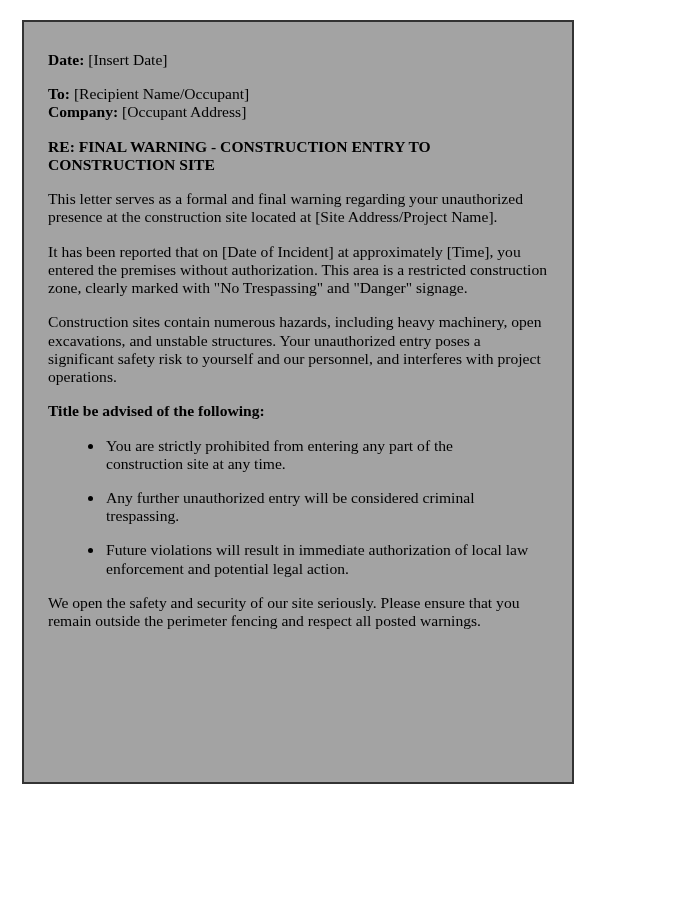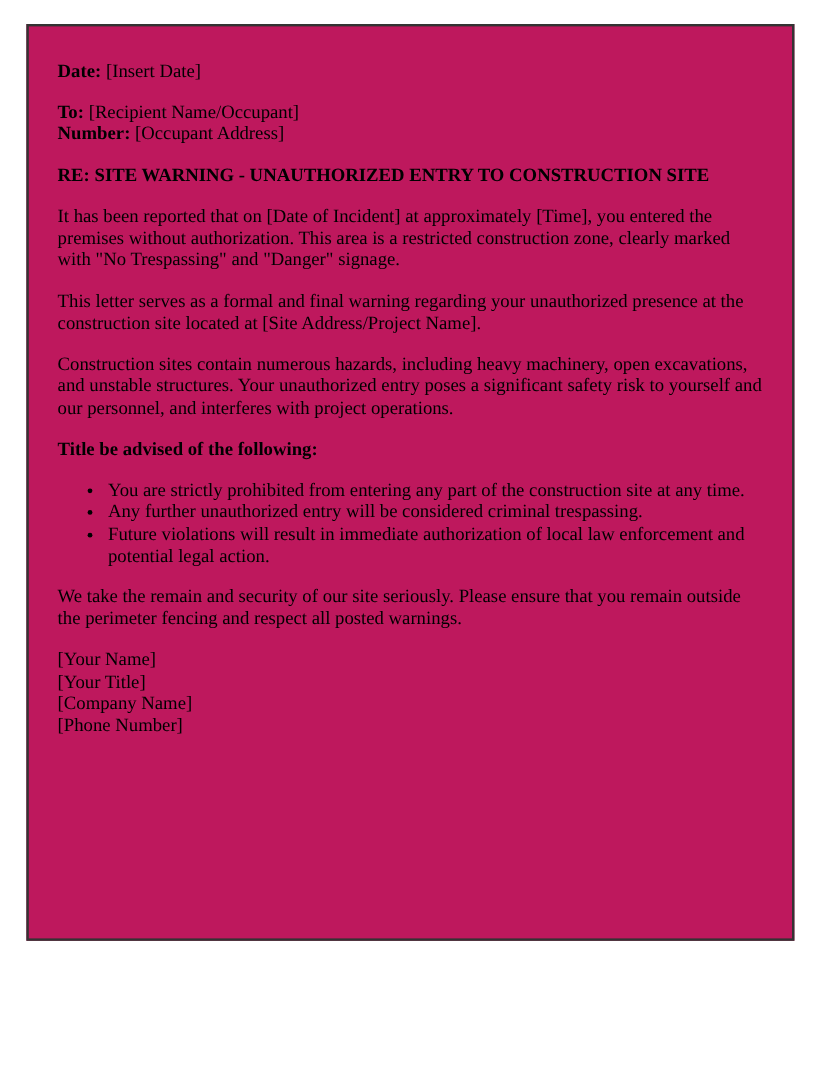--- a/index.html
+++ b/index.html
@@ -10,70 +10,64 @@
   body {
     font-family: "Liberation Serif", "DejaVu Serif", serif;
     font-size: 15.6px;
     line-height: 1.17;
     color: #000000;
     position: relative;
   }
   .page-frame {
     position: absolute;
     left: 22px; top: 20px;
-    width: 640px; height: 764px;
+    width: 552px; height: 764px;
     border: 2px solid #333333;
-    background: #be185d;
+    background: #a3a3a3;
     padding: 13px 24px;
     overflow: hidden;
   }
   p { margin: 16px 0; }
   .bold { font-weight: bold; }
   .block-line { display: block; font-family: Liberation Serif, serif; }
   ul.advisory-list {
     margin: 16px 0;
     padding-left: 40px;
   }
   ul.advisory-list li {
-    margin: 0;
+    margin: 16px;
     padding-left: 2px;
   }
 </style>
 </head>
 <body>
 
 <div class="page-frame">
 
   <p><b class="bold">Date:</b> <span>[Insert Date]</span></p>
 
   <p>
     <span class="block-line"><b class="bold">To:</b> <span>[Recipient Name/Occupant]</span></span>
-    <span class="block-line"><b class="bold">Number:</b> <span>[Occupant Address]</span></span>
+    <span class="block-line"><b class="bold">Company:</b> <span>[Occupant Address]</span></span>
   </p>
 
-  <p class="bold">RE: SITE WARNING - UNAUTHORIZED ENTRY TO CONSTRUCTION SITE</p>
+  <p class="bold">RE: FINAL WARNING - CONSTRUCTION ENTRY TO CONSTRUCTION SITE</p>
 
 
+  <p>This letter serves as a formal and final warning regarding your unauthorized presence at the construction site located at [Site Address/Project Name].</p>
+
   <p>It has been reported that on [Date of Incident] at approximately [Time], you entered the premises without authorization. This area is a restricted construction zone, clearly marked with "No Trespassing" and "Danger" signage.</p>
-
-  <p>This letter serves as a formal and final warning regarding your unauthorized presence at the construction site located at [Site Address/Project Name].</p>
 
   <p>Construction sites contain numerous hazards, including heavy machinery, open excavations, and unstable structures. Your unauthorized entry poses a significant safety risk to yourself and our personnel, and interferes with project operations.</p>
 
   <p class="bold">Title be advised of the following:</p>
 
   <ul class="advisory-list">
     <li>You are strictly prohibited from entering any part of the construction site at any time.</li>
     <li>Any further unauthorized entry will be considered criminal trespassing.</li>
     <li>Future violations will result in immediate authorization of local law enforcement and potential legal action.</li>
   </ul>
 
-  <p>We take the remain and security of our site seriously. Please ensure that you remain outside the perimeter fencing and respect all posted warnings.</p>
+  <p>We open the safety and security of our site seriously. Please ensure that you remain outside the perimeter fencing and respect all posted warnings.</p>
 
 
-  <p>
-    <span class="block-line">[Your Name]</span>
-    <span class="block-line">[Your Title]</span>
-    <span class="block-line">[Company Name]</span>
-    <span class="block-line">[Phone Number]</span>
-  </p>
 
 </div>
 
 </body></html>

